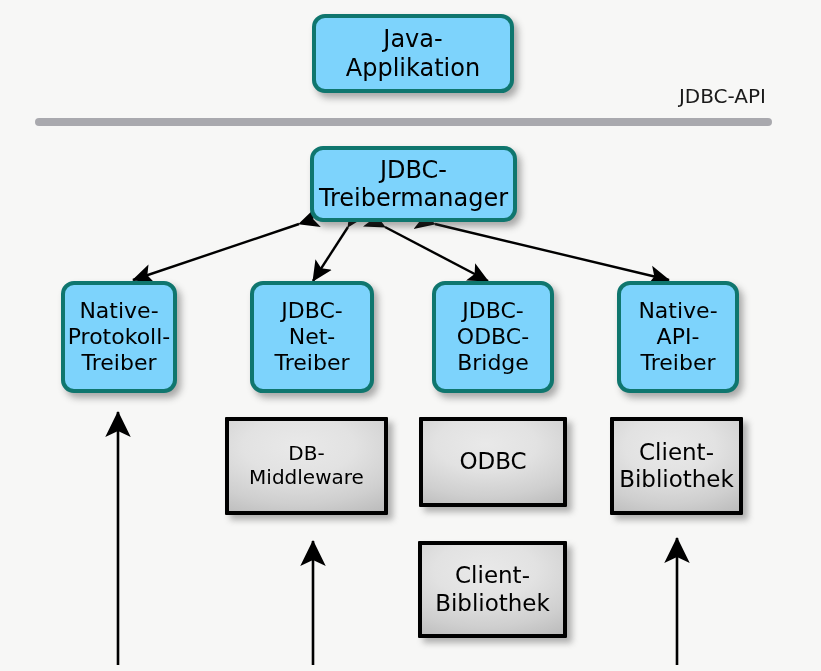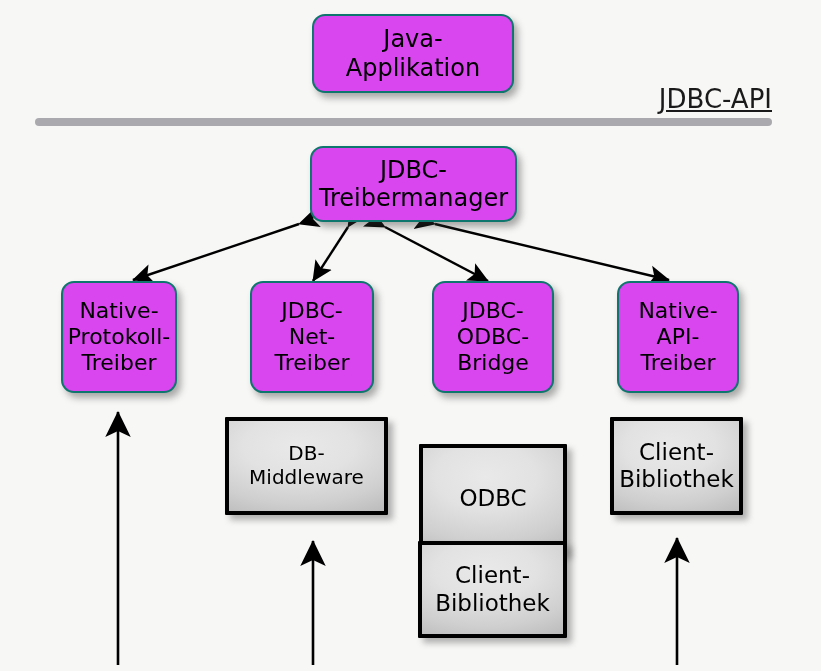--- a/index.html
+++ b/index.html
@@ -28,22 +28,22 @@
     box-sizing: border-box;
     display: flex;
     align-items: center;
     justify-content: center;
     text-align: center;
     color: #000;
     line-height: 1.18;
     white-space: pre-line;
   }
   .node-white {
-    background: #d946ef;
-    border: 2px solid #0f766e;
+    background: #7dd3fc;
+    border: 4px solid #0f766e;
     border-radius: 13px;
     box-shadow: 4px 5px 7px rgba(60,60,60,0.42);
   }
   .node-gray {
     border: 4px solid #000000;
     border-radius: 1px;
     background: radial-gradient(ellipse 95% 85% at 45% 28%, #e9e9e9 0%, #e2e2e2 38%, #cfcfcf 75%, #bdbdbd 100%);
     box-shadow: 5px 5px 6px rgba(70,70,70,0.40);
   }
   .api-label {
@@ -92,21 +92,21 @@
       <line x1="118" y1="665" x2="118" y2="412" stroke="#000" stroke-width="2.6" marker-end="url(#ahs)"></line>
     </g>
     <g>
       <line x1="313" y1="665" x2="313" y2="541" stroke="#000" stroke-width="2.6" marker-end="url(#ahs)"></line>
     </g>
     <g>
       <line x1="677" y1="665" x2="677" y2="538" stroke="#000" stroke-width="2.6" marker-end="url(#ahs)"></line>
     </g>
   </svg>
 
-  <div class="api-label" style="right:49px; top:84px; font-size:26px;text-decoration:underline;">JDBC-API</div>
+  <div class="api-label" style="right:55px; top:84px; font-size:20px;">JDBC-API</div>
 
   <div class="api-bar" style="left:35px; top:118px; width:737px; height:8px;"></div>
 
   <div class="node node-white" style="left:312px; top:14px; width:202px; height:79px; font-size:24px;">Java-
 Applikation</div>
 
   <div class="node node-white" style="left:310px; top:146px; width:207px; height:76px; font-size:24px;">JDBC-
 Treibermanager</div>
 
   <div class="node node-white" style="left:61px; top:281px; width:116px; height:112px; font-size:22px;">Native-
@@ -121,21 +121,21 @@
 ODBC-
 Bridge</div>
 
   <div class="node node-white" style="left:617px; top:281px; width:122px; height:112px; font-size:22px;">Native-
 API-
 Treiber</div>
 
   <div class="node node-gray" style="left:225px; top:417px; width:163px; height:98px; font-size:20px;">DB-
 Middleware</div>
 
-  <div class="node node-gray" style="left:419px; top:417px; width:148px; height:110px; font-size:23px;margin-top:27px;">ODBC</div>
+  <div class="node node-gray" style="left:419px; top:417px; width:148px; height:90px; font-size:23px;">ODBC</div>
 
   <div class="node node-gray" style="left:610px; top:417px; width:133px; height:98px; font-size:23px;">Client-
 Bibliothek</div>
 
   <div class="node node-gray" style="left:418px; top:541px; width:149px; height:97px; font-size:23px;">Client-
 Bibliothek</div>
 
 </div>
 
 </body></html>

